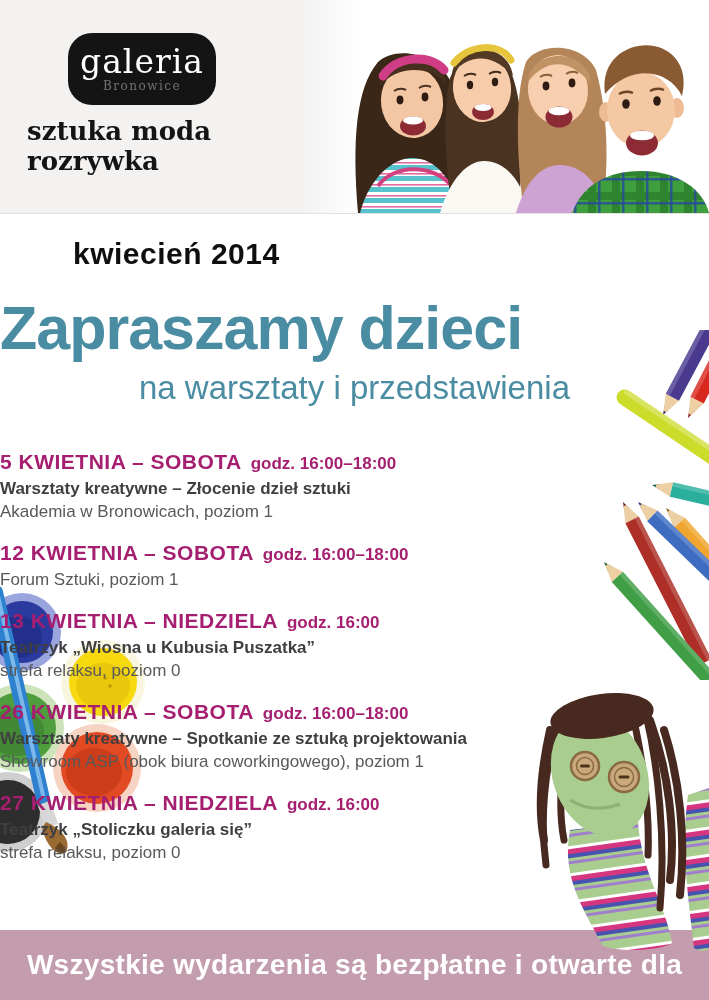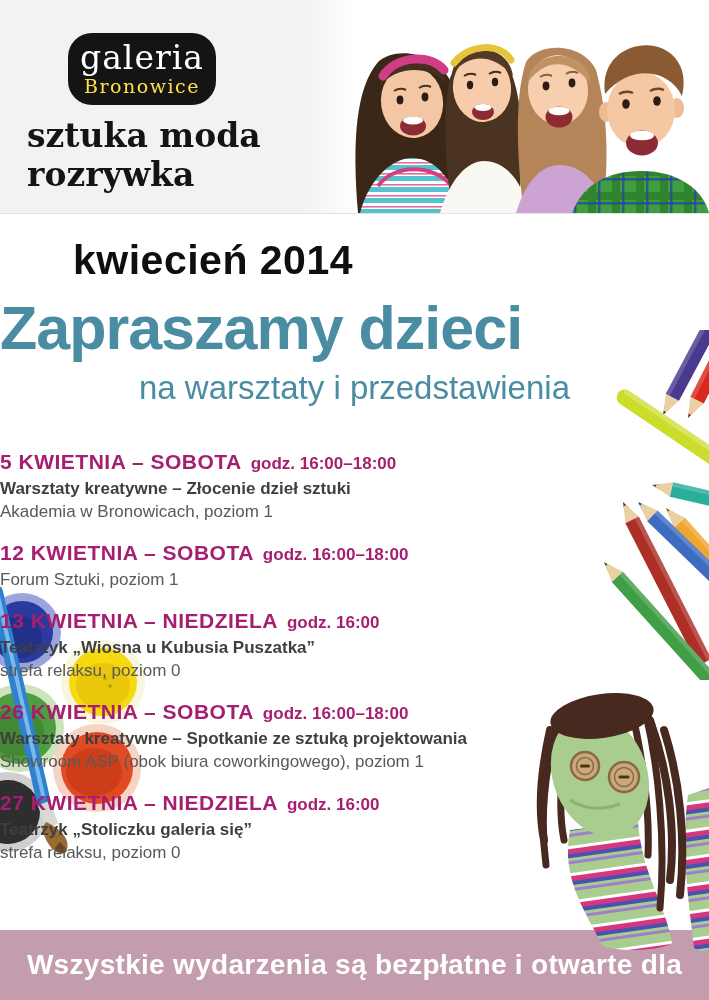--- a/index.html
+++ b/index.html
@@ -11,26 +11,26 @@
   }
   
   .header{position:absolute;left:0;top:0;width:709px;height:213px;
     background:#f3f2f1;border-bottom:1px solid #e4e2e0;text-decoration:underline;}
   .photo{position:absolute;right:0;top:0;width:409px;height:213px;}
   .logo-box{position:absolute;left:68px;top:33px;width:148px;height:72px;
     background:#141414;border-radius:24px;display:flex;flex-direction:column;
     align-items:center;justify-content:center;}
   .logo-line1{font-family:"DejaVu Serif",serif;font-size:33px;color:#fff;
     line-height:1;letter-spacing:1px;}
-  .logo-line2{font-family:"DejaVu Serif",serif;font-size:19px;color:#fde047;
+  .logo-line2{font-family:"DejaVu Serif",serif;font-size:12px;color:#737373;
     letter-spacing:1.5px;margin-top:1px;}
   .tagline{position:absolute;left:27px;top:116px;width:300px;
-    font-family:"DejaVu Serif",serif;font-weight:700;font-size:33px;color:#141414;}
-  
-  .month{position:absolute;left:73px;top:237px;font-size:41px;font-weight:800;
+    font-family:"DejaVu Serif",serif;font-weight:700;font-size:26px;color:#141414;}
+  
+  .month{position:absolute;left:73px;top:237px;font-size:30px;font-weight:800;
     color:#0f0f0f;letter-spacing:.5px;}
   .title{position:absolute;left:0;right:0;top:293px;
     font-size:61px;font-weight:800;color:#4a8ca2;letter-spacing:-1px;}
   .subtitle{position:absolute;left:0;right:0;top:369px;text-align:center;
     font-size:33px;font-weight:400;color:#4a8ca2;}
   
   .events{position:absolute;left:0;right:0;top:449px;z-index:2;}
   .event{text-align:left;margin-bottom:17px;}
   .event-head{line-height:26px;}
   .event-date{font-size:21px;font-weight:800;color:#a51e70;letter-spacing:.5px;}

